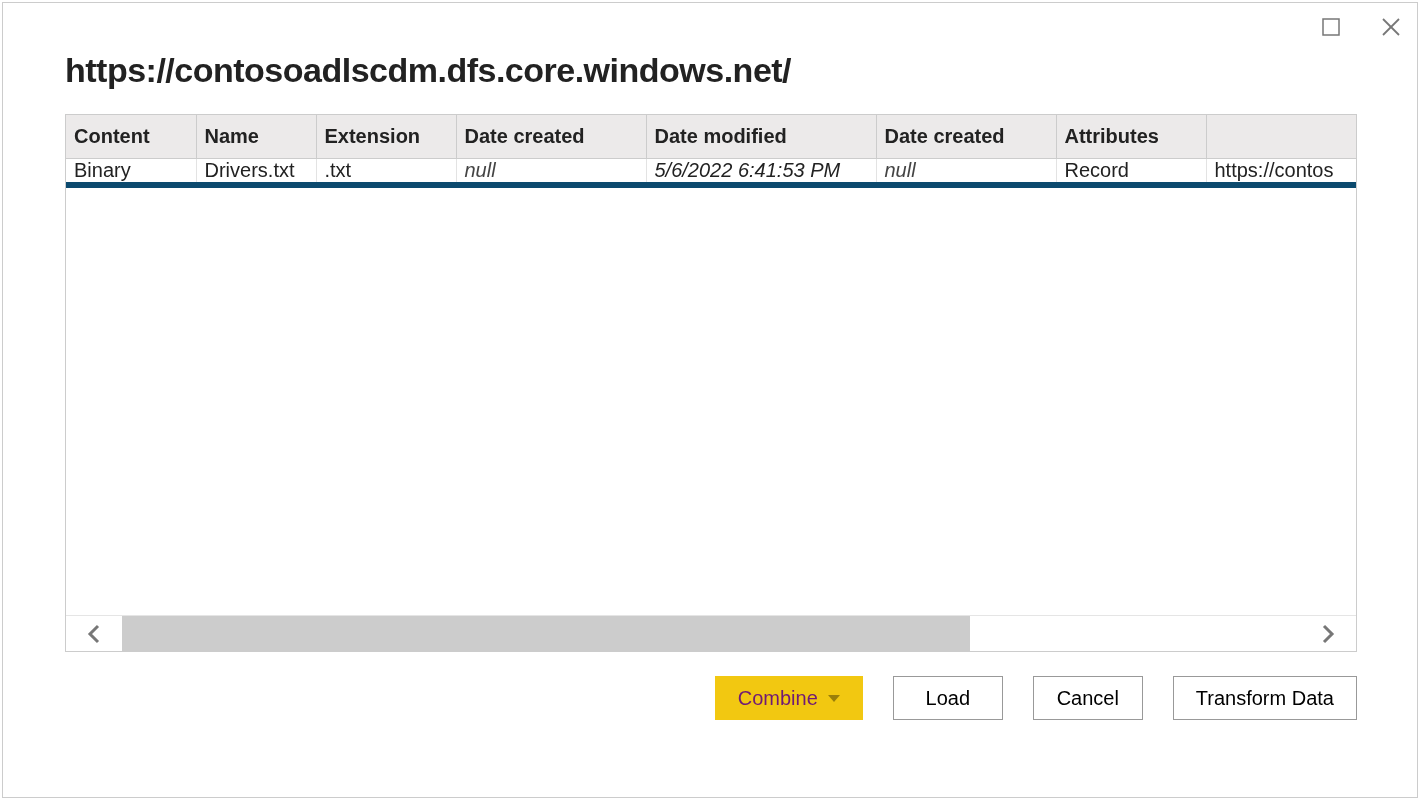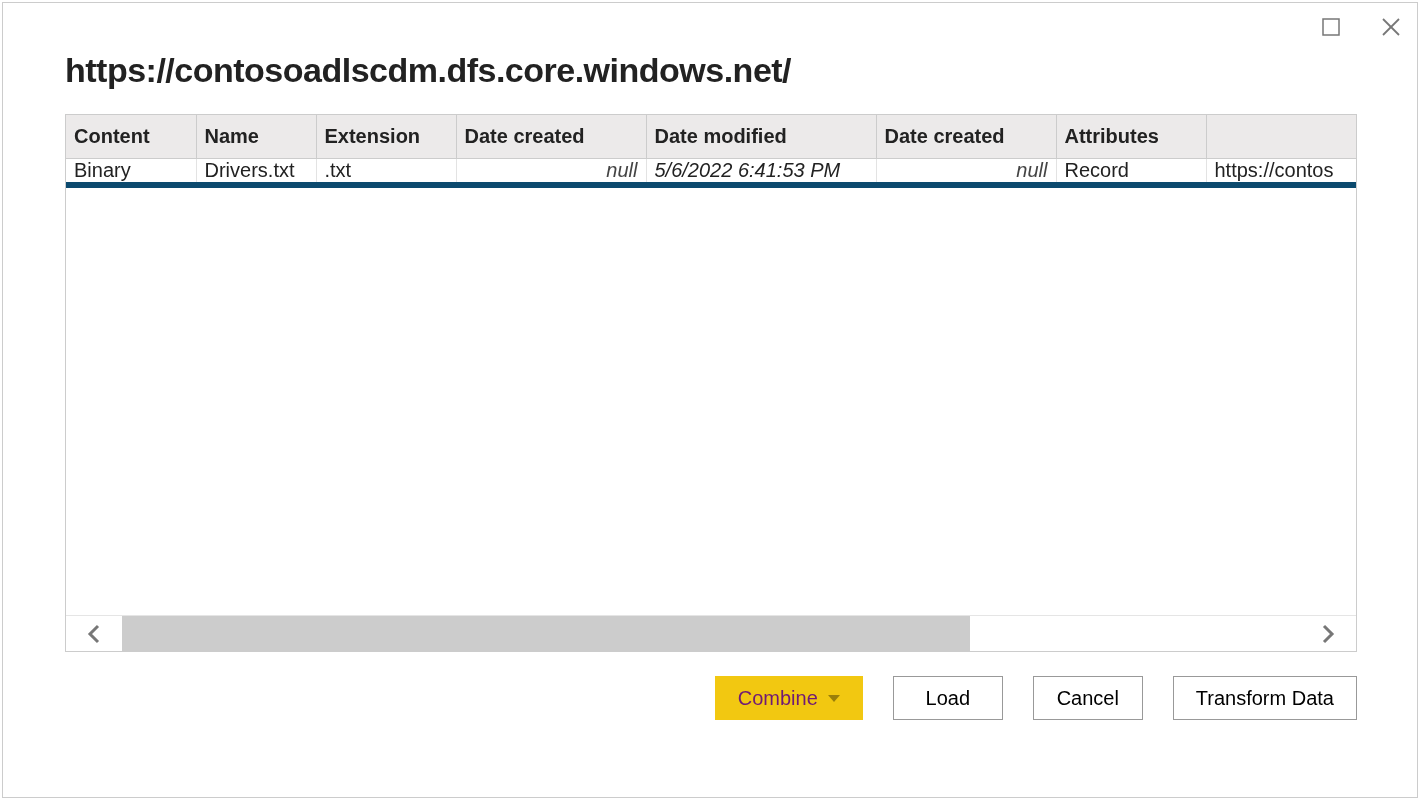--- a/index.html
+++ b/index.html
@@ -74,21 +74,21 @@
   tbody td {
     font-size: 20px;
     padding: 0 8px;
     border-right: 1px solid #e3e3e3;
     border-bottom: 6px solid #0c4a6e;
     white-space: nowrap;
     overflow: hidden;
     text-overflow: clip;
   }
   tbody td:last-child { border-right: none; }
-  .null { font-style: italic; text-align: right; color:#444; }
+  .null { font-style: italic; color:#444; }
   .hscroll {
     height: 36px;
     background: #fff;
     border-top: 1px solid #e5e5e5;
     display: flex;
     align-items: stretch;
   }
   .hscroll .arrow {
     width: 56px;
     display:flex; align-items:center; justify-content:center;

